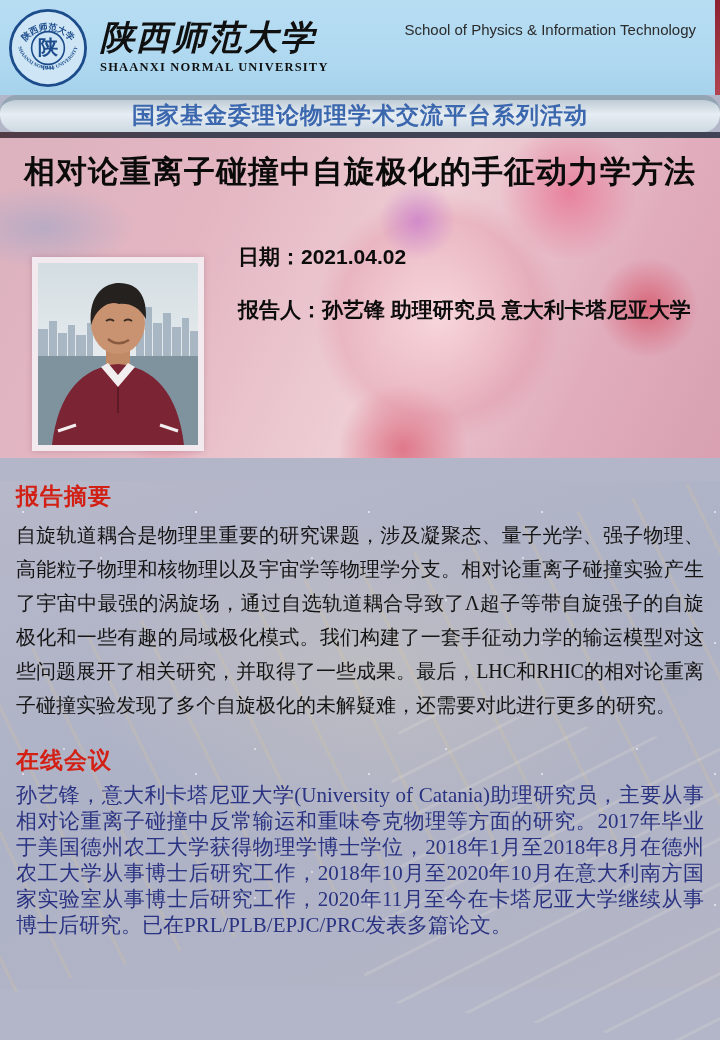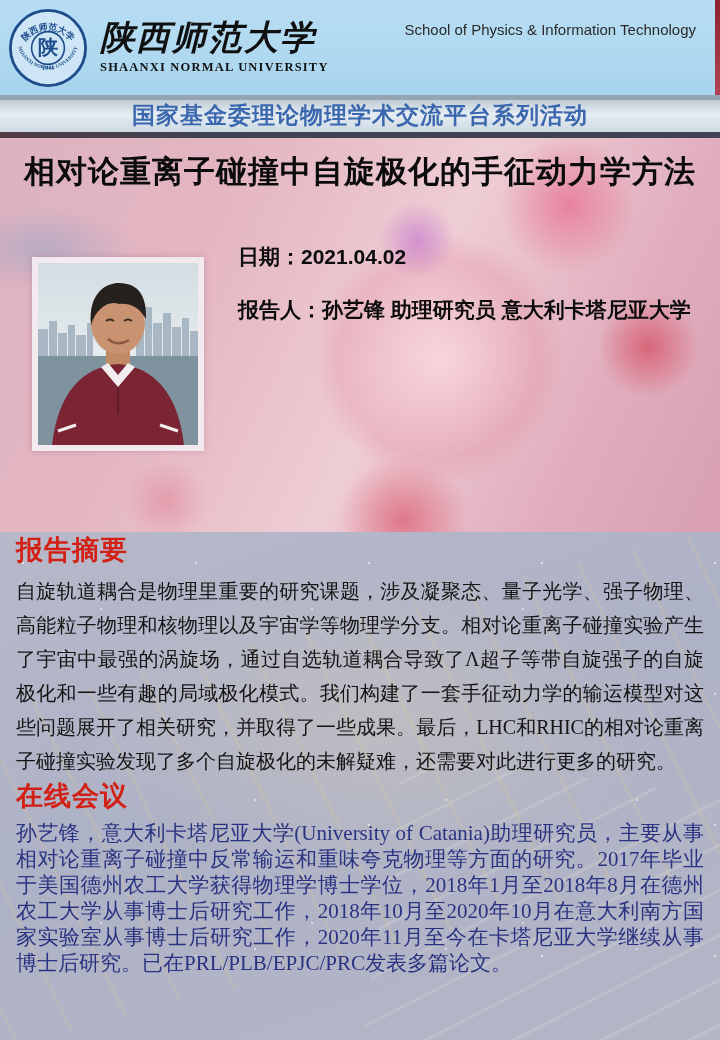--- a/index.html
+++ b/index.html
@@ -40,27 +40,27 @@
   .school-en{font-size:15px;color:#2b2b2b;}
 
   
   .series-band{
     height:32px;
     border-top:5px solid #93a4b2;
     background:linear-gradient(180deg,#bfccd6 0%,#e6edf3 45%,#cdd9e2 100%);
     text-align:center;
     font-family:"Liberation Serif",serif;
     font-weight:bold;font-size:23px;line-height:32px;
-    color:#3b67ae;letter-spacing:1px;
+    color:#3b67ae;letter-spacing:1px;border-radius:17px;
   }
   .divider{height:6px;background:linear-gradient(90deg,#523c46,#3f4354 30%,#3f4354);}
 
   
   .hero{
-    position:relative;height:394px;overflow:hidden;
+    position:relative;height:320px;overflow:hidden;
     background:
       radial-gradient(ellipse 130px 60px at 6% 28%, rgba(140,160,200,.45), rgba(140,160,200,0) 70%),
       radial-gradient(circle 95px at 79% 17%, rgba(232,120,150,.85), rgba(232,120,150,0) 72%),
       radial-gradient(circle 55px at 58% 26%, rgba(195,115,205,.65), rgba(195,115,205,0) 70%),
       radial-gradient(circle 160px at 61% 56%, rgba(248,214,220,.95), rgba(226,140,158,.30) 62%, rgba(226,140,158,0) 78%),
       radial-gradient(circle 68px at 90% 53%, rgba(214,85,105,.80), rgba(214,85,105,0) 74%),
       radial-gradient(circle 90px at 56% 97%, rgba(220,95,115,.75), rgba(220,95,115,0) 72%),
       radial-gradient(circle 60px at 23% 92%, rgba(225,130,150,.55), rgba(225,130,150,0) 70%),
       linear-gradient(115deg,#dcb2bf 0%,#e4b6c2 28%,#eecdd4 55%,#e1adbd 80%,#d8a0b0 100%);
   }
@@ -104,22 +104,22 @@
     background:repeating-linear-gradient(78deg,transparent 0 26px,rgba(235,205,130,.16) 27px 29px,transparent 30px 55px);
     transform:rotate(-14deg);pointer-events:none;
   }
   .content::after{
     content:"";position:absolute;right:-80px;bottom:-40px;width:420px;height:300px;
     background:repeating-linear-gradient(-35deg,transparent 0 18px,rgba(240,235,220,.18) 19px 21px,transparent 22px 40px);
     transform:rotate(8deg);pointer-events:none;
   }
   .section-heading{
     position:relative;z-index:1;
-    margin:0 0 6px;
-    font-size:27px;font-weight:900;color:#d32015;letter-spacing:1px;
+    margin:23px 0 6px;
+    font-size:23px;font-weight:900;color:#d32015;letter-spacing:1px;
   }
   .abstract-text{
     position:relative;z-index:1;
     font-family:"Liberation Serif",serif;
     font-size:20px;line-height:34px;color:#141414;
     text-align:justify;margin:0;
   }
   .bio-text{
     position:relative;z-index:1;
     font-family:"Liberation Serif",serif;

